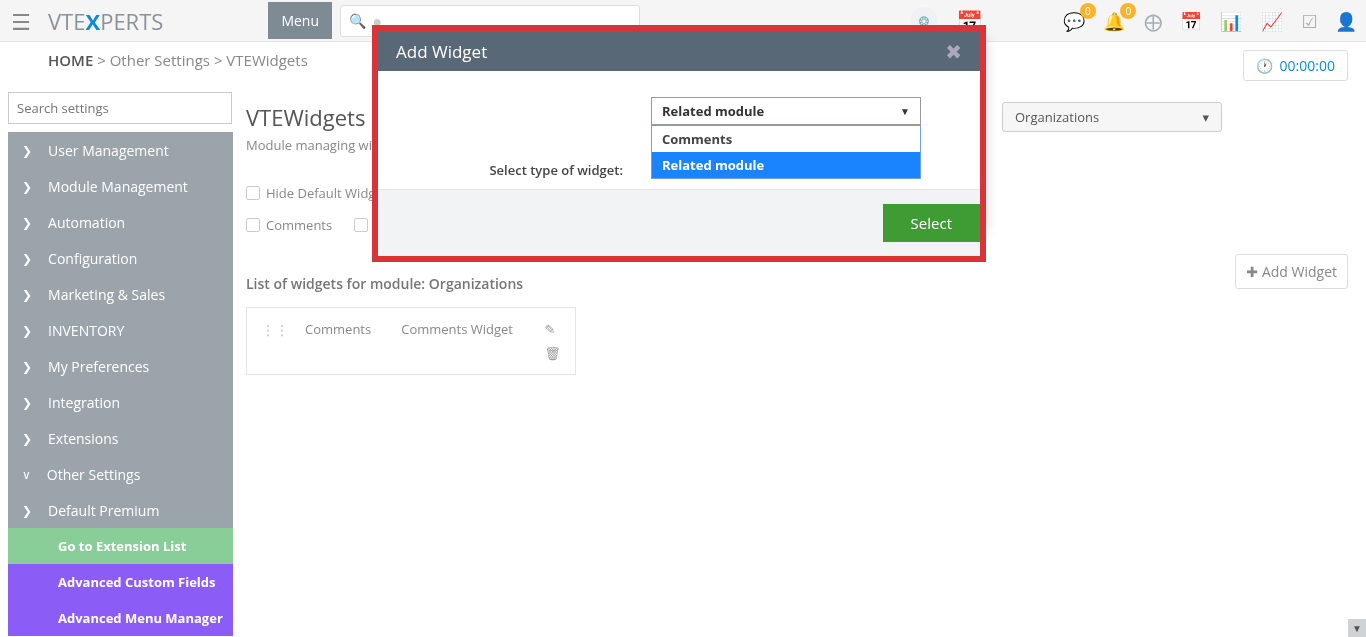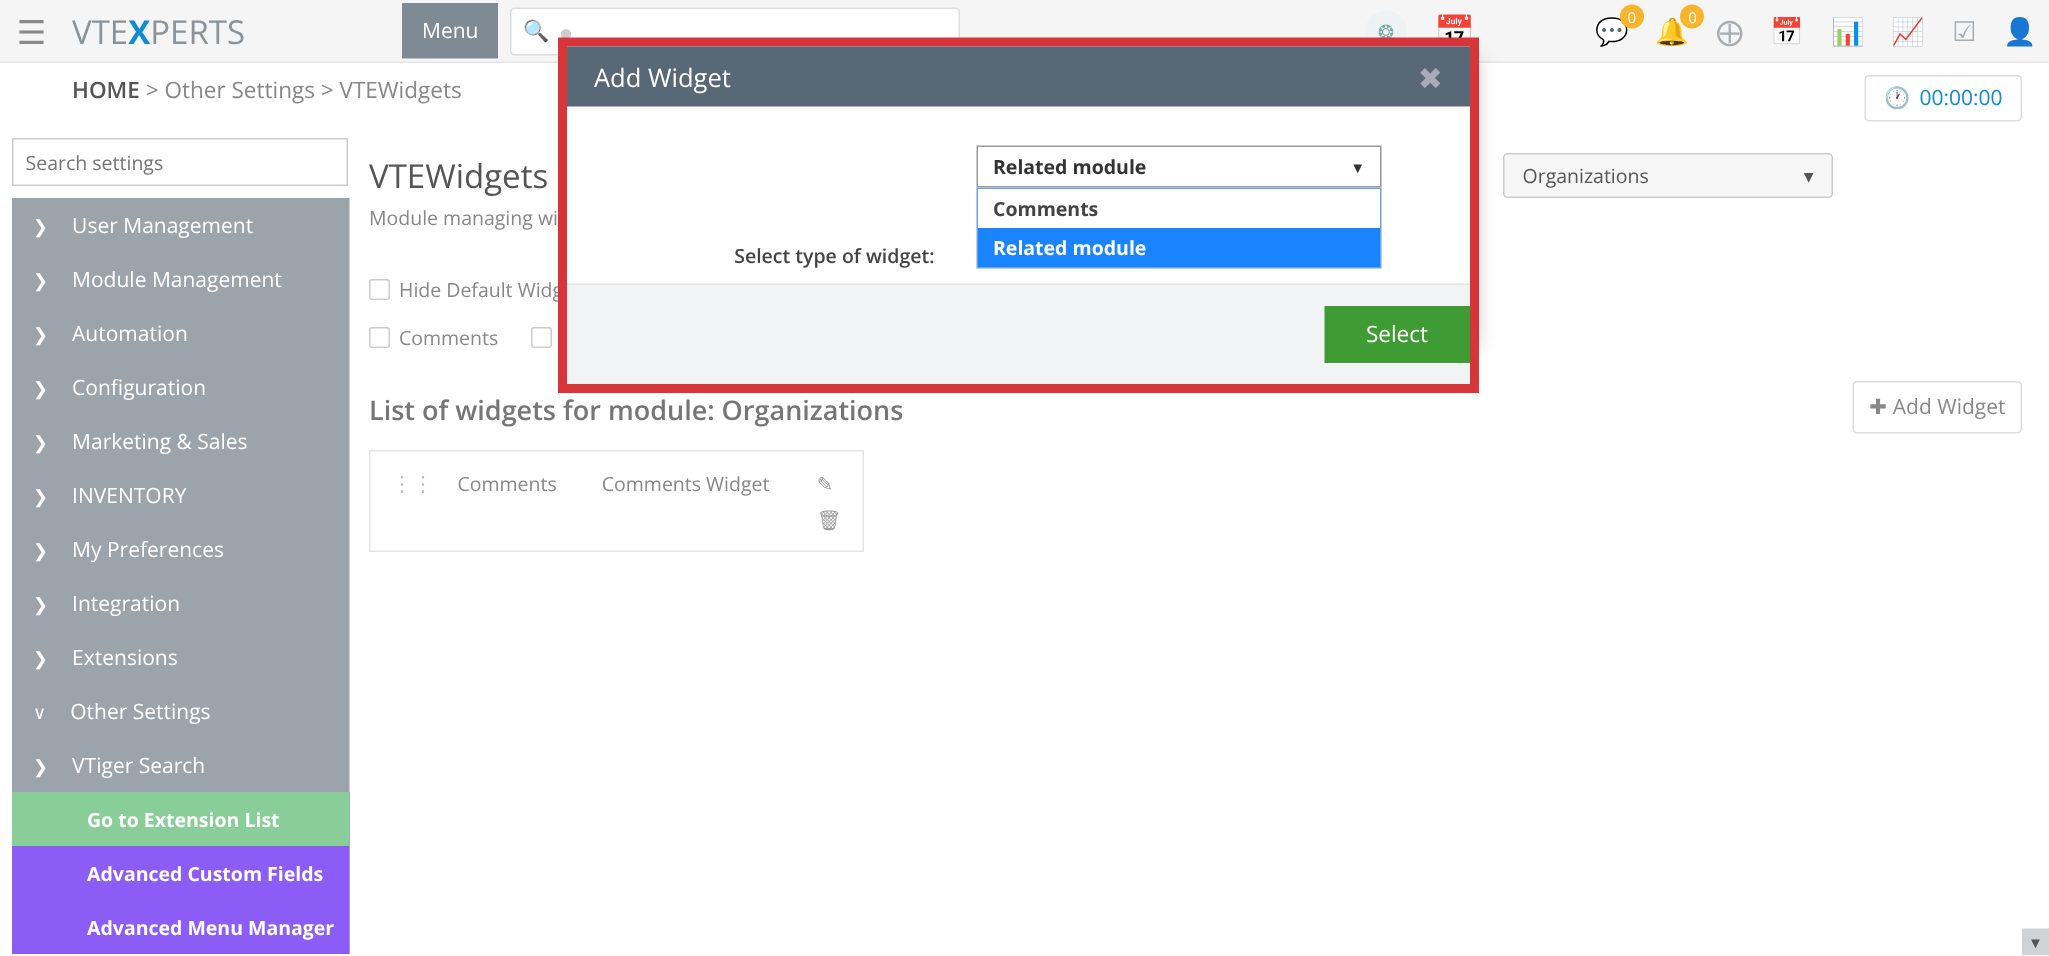--- a/index.html
+++ b/index.html
@@ -33,21 +33,21 @@
 .side-sub .sub { height:36px; display:flex; align-items:center; padding-left:50px; color:#fff; font-size:13px; cursor:pointer;}
 .side-sub .sub.active { background:#89cd98; }
 .main { position:absolute; left:246px; top:102px; right:18px; }
 .page-title { font-size:22px; color:#555; margin-bottom:4px; }
 .page-sub { font-size:13px; color:#888; margin-bottom:18px;}
 .select-module { position:absolute; left:756px; top:0; width:220px; }
 .selbox { border:1px solid #ccc; background:#f6f6f6; height:30px; display:flex; align-items:center; justify-content:space-between; padding:0 12px; font-size:13px; color:#555; border-radius:3px;}
 .check-row { display:flex; align-items:center; gap:22px; margin-top:4px; color:#888;}
 .chk { display:flex; align-items:center; gap:6px; font-size:13px;}
 .chkbox { width:14px; height:14px; border:1px solid #ccc; border-radius:2px;}
-.sectionhd { margin-top:28px; font-size:18px; color:#767676; font-weight:600;}
+.sectionhd { margin-top:40px; font-size:14px; color:#767676; font-weight:600;}
 .addwidget-btn { position:absolute; right:0; top:152px; border:1px solid #ddd; border-radius:3px; padding:7px 10px; color:#888; font-size:14px; cursor:pointer; display:flex; align-items:center; gap:4px;}
 .widget-card { margin-top:14px; border:1px solid #e5e5e5; width:330px; padding:12px 14px; display:flex; align-items:flex-start; gap:16px;}
 .widget-card .grip { color:#bbb; font-size:14px; }
 .widget-card .name { color:#888; }
 .widget-card .label { color:#888; margin-left:14px; flex:1;}
 .widget-card .acts { display:flex; flex-direction:column; gap:6px; color:#999; }
 
 .modal-wrap { position:absolute; left:378px; top:31px; width:602px; background:#fff; z-index:100; box-shadow:0 0 0 6px #d73539; }
 .modal-hd { background:#596877; color:#fff; height:40px; display:flex; align-items:center; padding:0 18px; font-size:17px; justify-content:space-between;}
 .modal-hd .close { font-size:20px; color:#aab; cursor:pointer;}
@@ -149,21 +149,21 @@
     <div class="side-item">
         <span class="chev">❯</span>
         <span>Extensions</span>
       </div>
     <div class="side-item">
         <span class="chev">∨</span>
         <span>Other Settings</span>
       </div>
     <div class="side-item">
         <span class="chev">❯</span>
-        <span>VTiger Search</span>
+        <span>Default Premium</span>
       </div>
     <div class="side-sub">
       <div class="sub active">Go to Extension List</div>
       <div class="sub">Advanced Custom Fields</div>
       <div class="sub">Advanced Menu Manager</div>
     </div>
   </div>
 </div>
 
 <div class="main">

